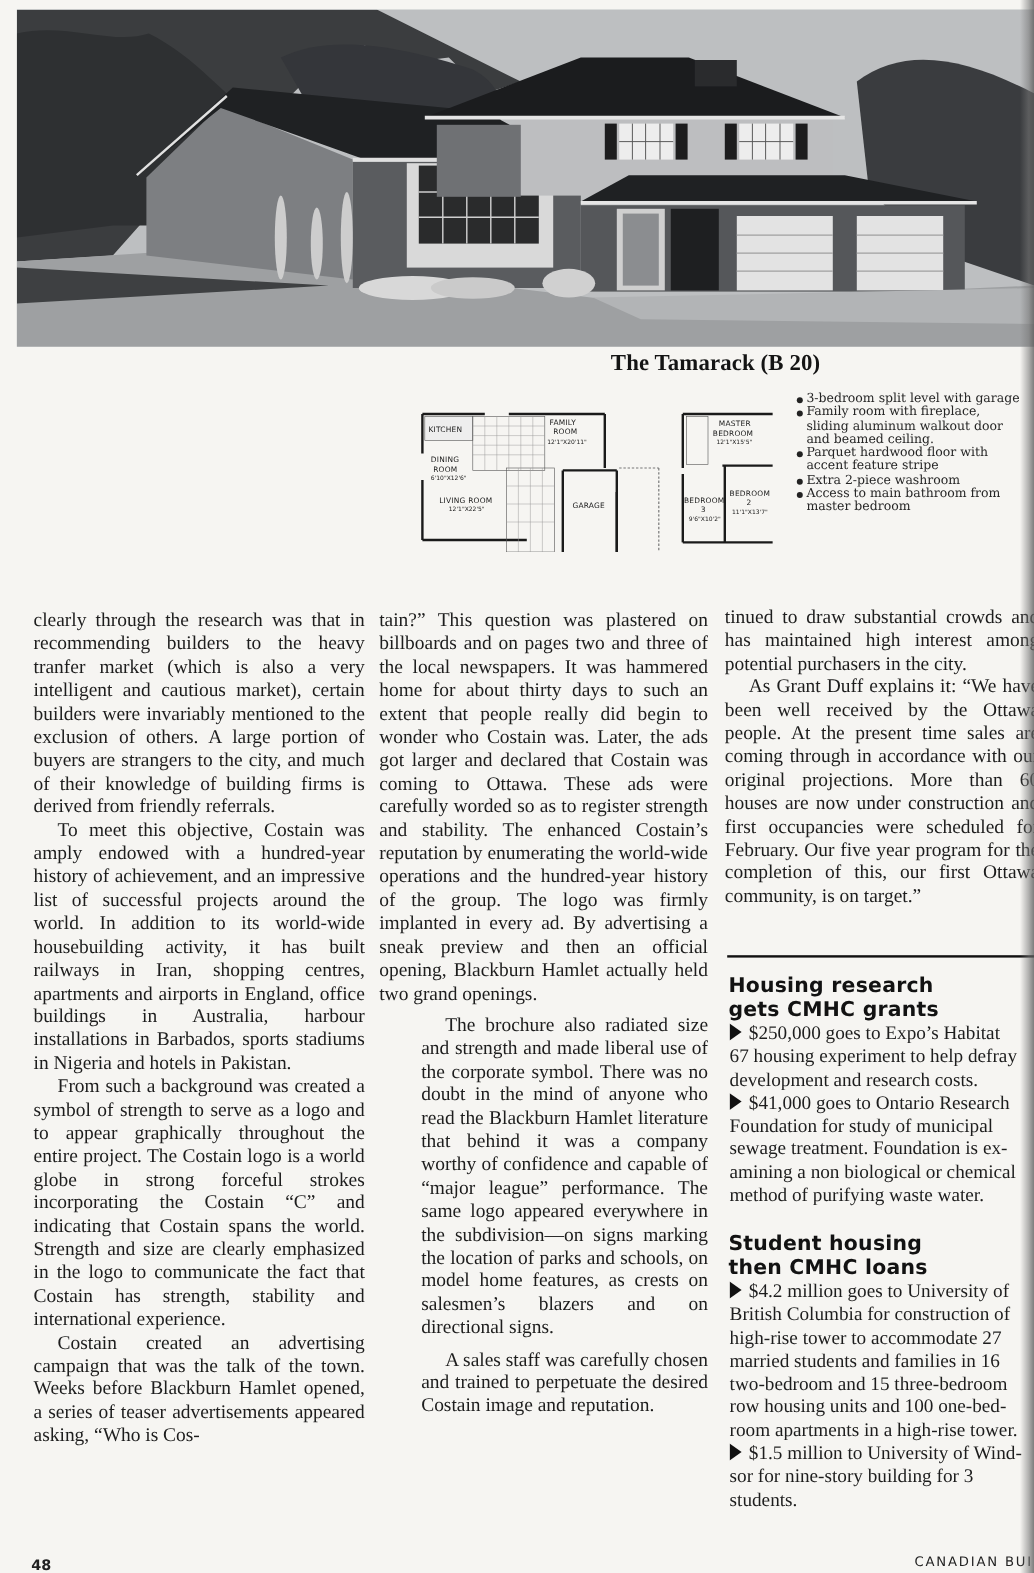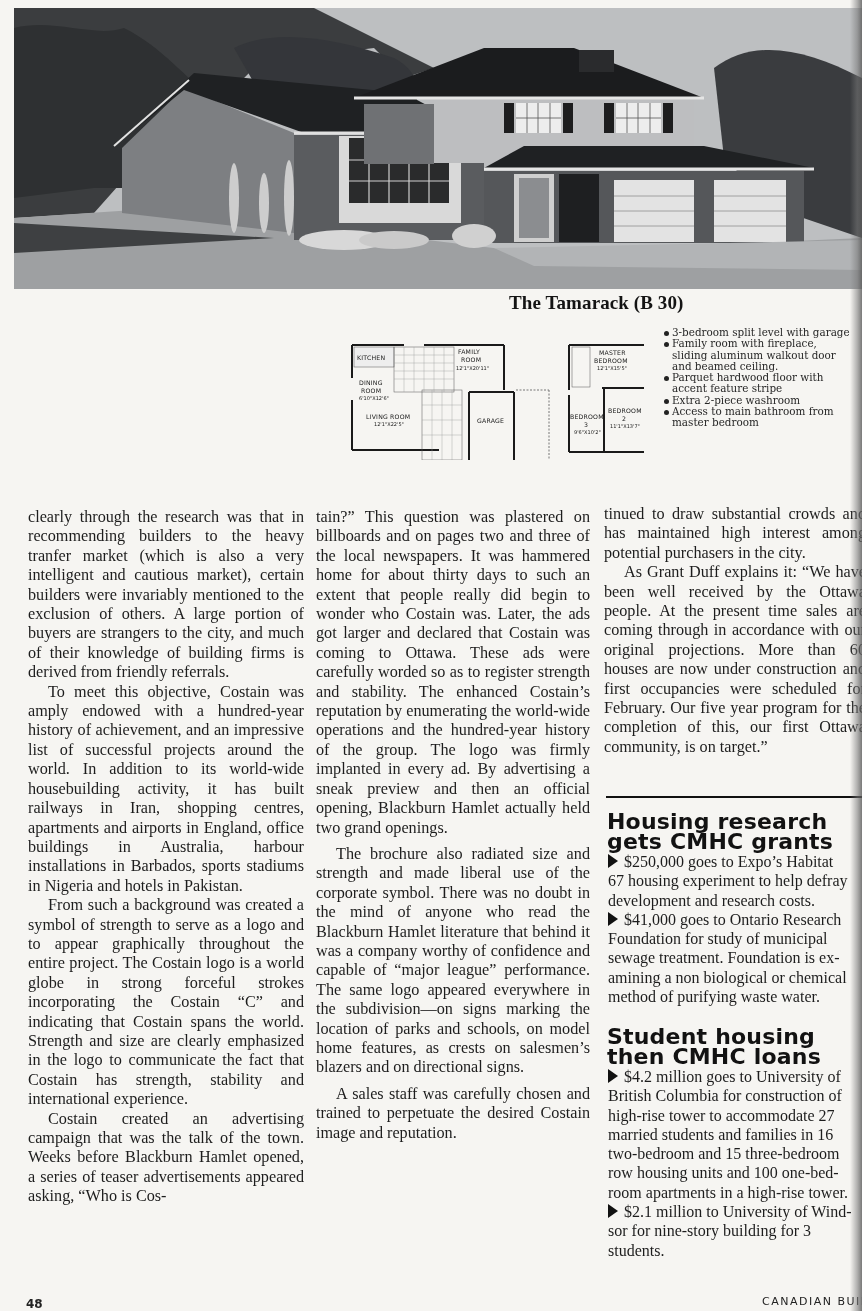--- a/index.html
+++ b/index.html
@@ -42,33 +42,33 @@
     border-radius: 50%; background: #222;
   }
 
   
   .col {
     position: absolute; top: 508px;
     font-size: 16.2px; line-height: 19.4px; text-align: justify; color: #1d1d1d;
   }
   .col p { margin: 0; }
   .col p.indent { text-indent: 20px; }
-  .col p.gap { margin-top: 7px; }
+  .col p.gap { margin-top: 7px; margin-left: 35px; }
   .col1 { left: 28px; width: 276px; }
   .col2 { left: 316px; width: 274px; }
   .col3 { left: 604px; width: 262px; top: 505px; }
 
   .rule {
     position: absolute; left: 606px; top: 796px; width: 256px; height: 2px; background: #111;
   }
 
   .sidebar-head {
     position: absolute; left: 607px;
     font-family: "DejaVu Sans", sans-serif; font-weight: bold;
-    font-size: 22px; line-height: 20px; color: #121212; letter-spacing: 0.2px;
+    font-size: 17px; line-height: 20px; color: #121212; letter-spacing: 0.2px;
   }
   .sb1-head { top: 812px; }
   .sb2-head { top: 1027px; }
 
   .sidebar-body {
     position: absolute; left: 608px; width: 262px;
     font-size: 16px; line-height: 19.3px; text-align: justify; color: #1d1d1d;
     white-space: nowrap;
   }
   .sb1-body { top: 852px; }
@@ -177,21 +177,21 @@
       <g fill="#cdcdcd">
         <ellipse cx="220" cy="190" rx="5" ry="35"></ellipse>
           <ellipse cx="250" cy="195" rx="5" ry="30"></ellipse>
         <ellipse cx="275" cy="190" rx="5" ry="38"></ellipse>
       </g>
 
       <path d="M480,240 L848,232 L848,262 L520,258 Z" fill="#b2b4b6"></path>
     </svg>
   </div>
 
-  <div class="caption">The Tamarack (B 30)</div>
+  <div class="caption">The Tamarack (B 20)</div>
 
   <div class="floorplans">
     <svg viewBox="0 0 300 130">
       <g fill="none" stroke="#1a1a1a" stroke-width="2">
 
         <polyline points="8,15 60,15"></polyline>
         <polyline points="80,15 160,15"></polyline>
         <line x1="8" y1="15" x2="8" y2="48"></line>
         <line x1="8" y1="70" x2="8" y2="120"></line>
         <polyline points="8,120 95,120"></polyline>
@@ -311,21 +311,21 @@
     <div>then CMHC loans</div>
   </div>
   <div class="sidebar-body sb2-body">
     <span class="line"><span class="arrow"></span><span>$4.2 million goes to University of</span></span>
     <span class="line">British Columbia for construction of</span>
     <span class="line">high-rise tower to accommodate 27</span>
     <span class="line">married students and families in 16</span>
     <span class="line">two-bedroom and 15 three-bedroom</span>
     <span class="line">row housing units and 100 one-bed-</span>
     <span class="line">room apartments in a high-rise tower.</span>
-    <span class="line"><span class="arrow"></span><span>$2.1 million to University of Wind-</span></span>
+    <span class="line"><span class="arrow"></span><span>$1.5 million to University of Wind-</span></span>
     <span class="line">sor for nine-story building for 3</span>
     <span class="line">students.</span>
   </div>
 
   <div class="folio">48</div>
   <div class="footer-mag">CANADIAN BUILDING</div>
 
   <div class="right-shade"></div>
 </div>
 

